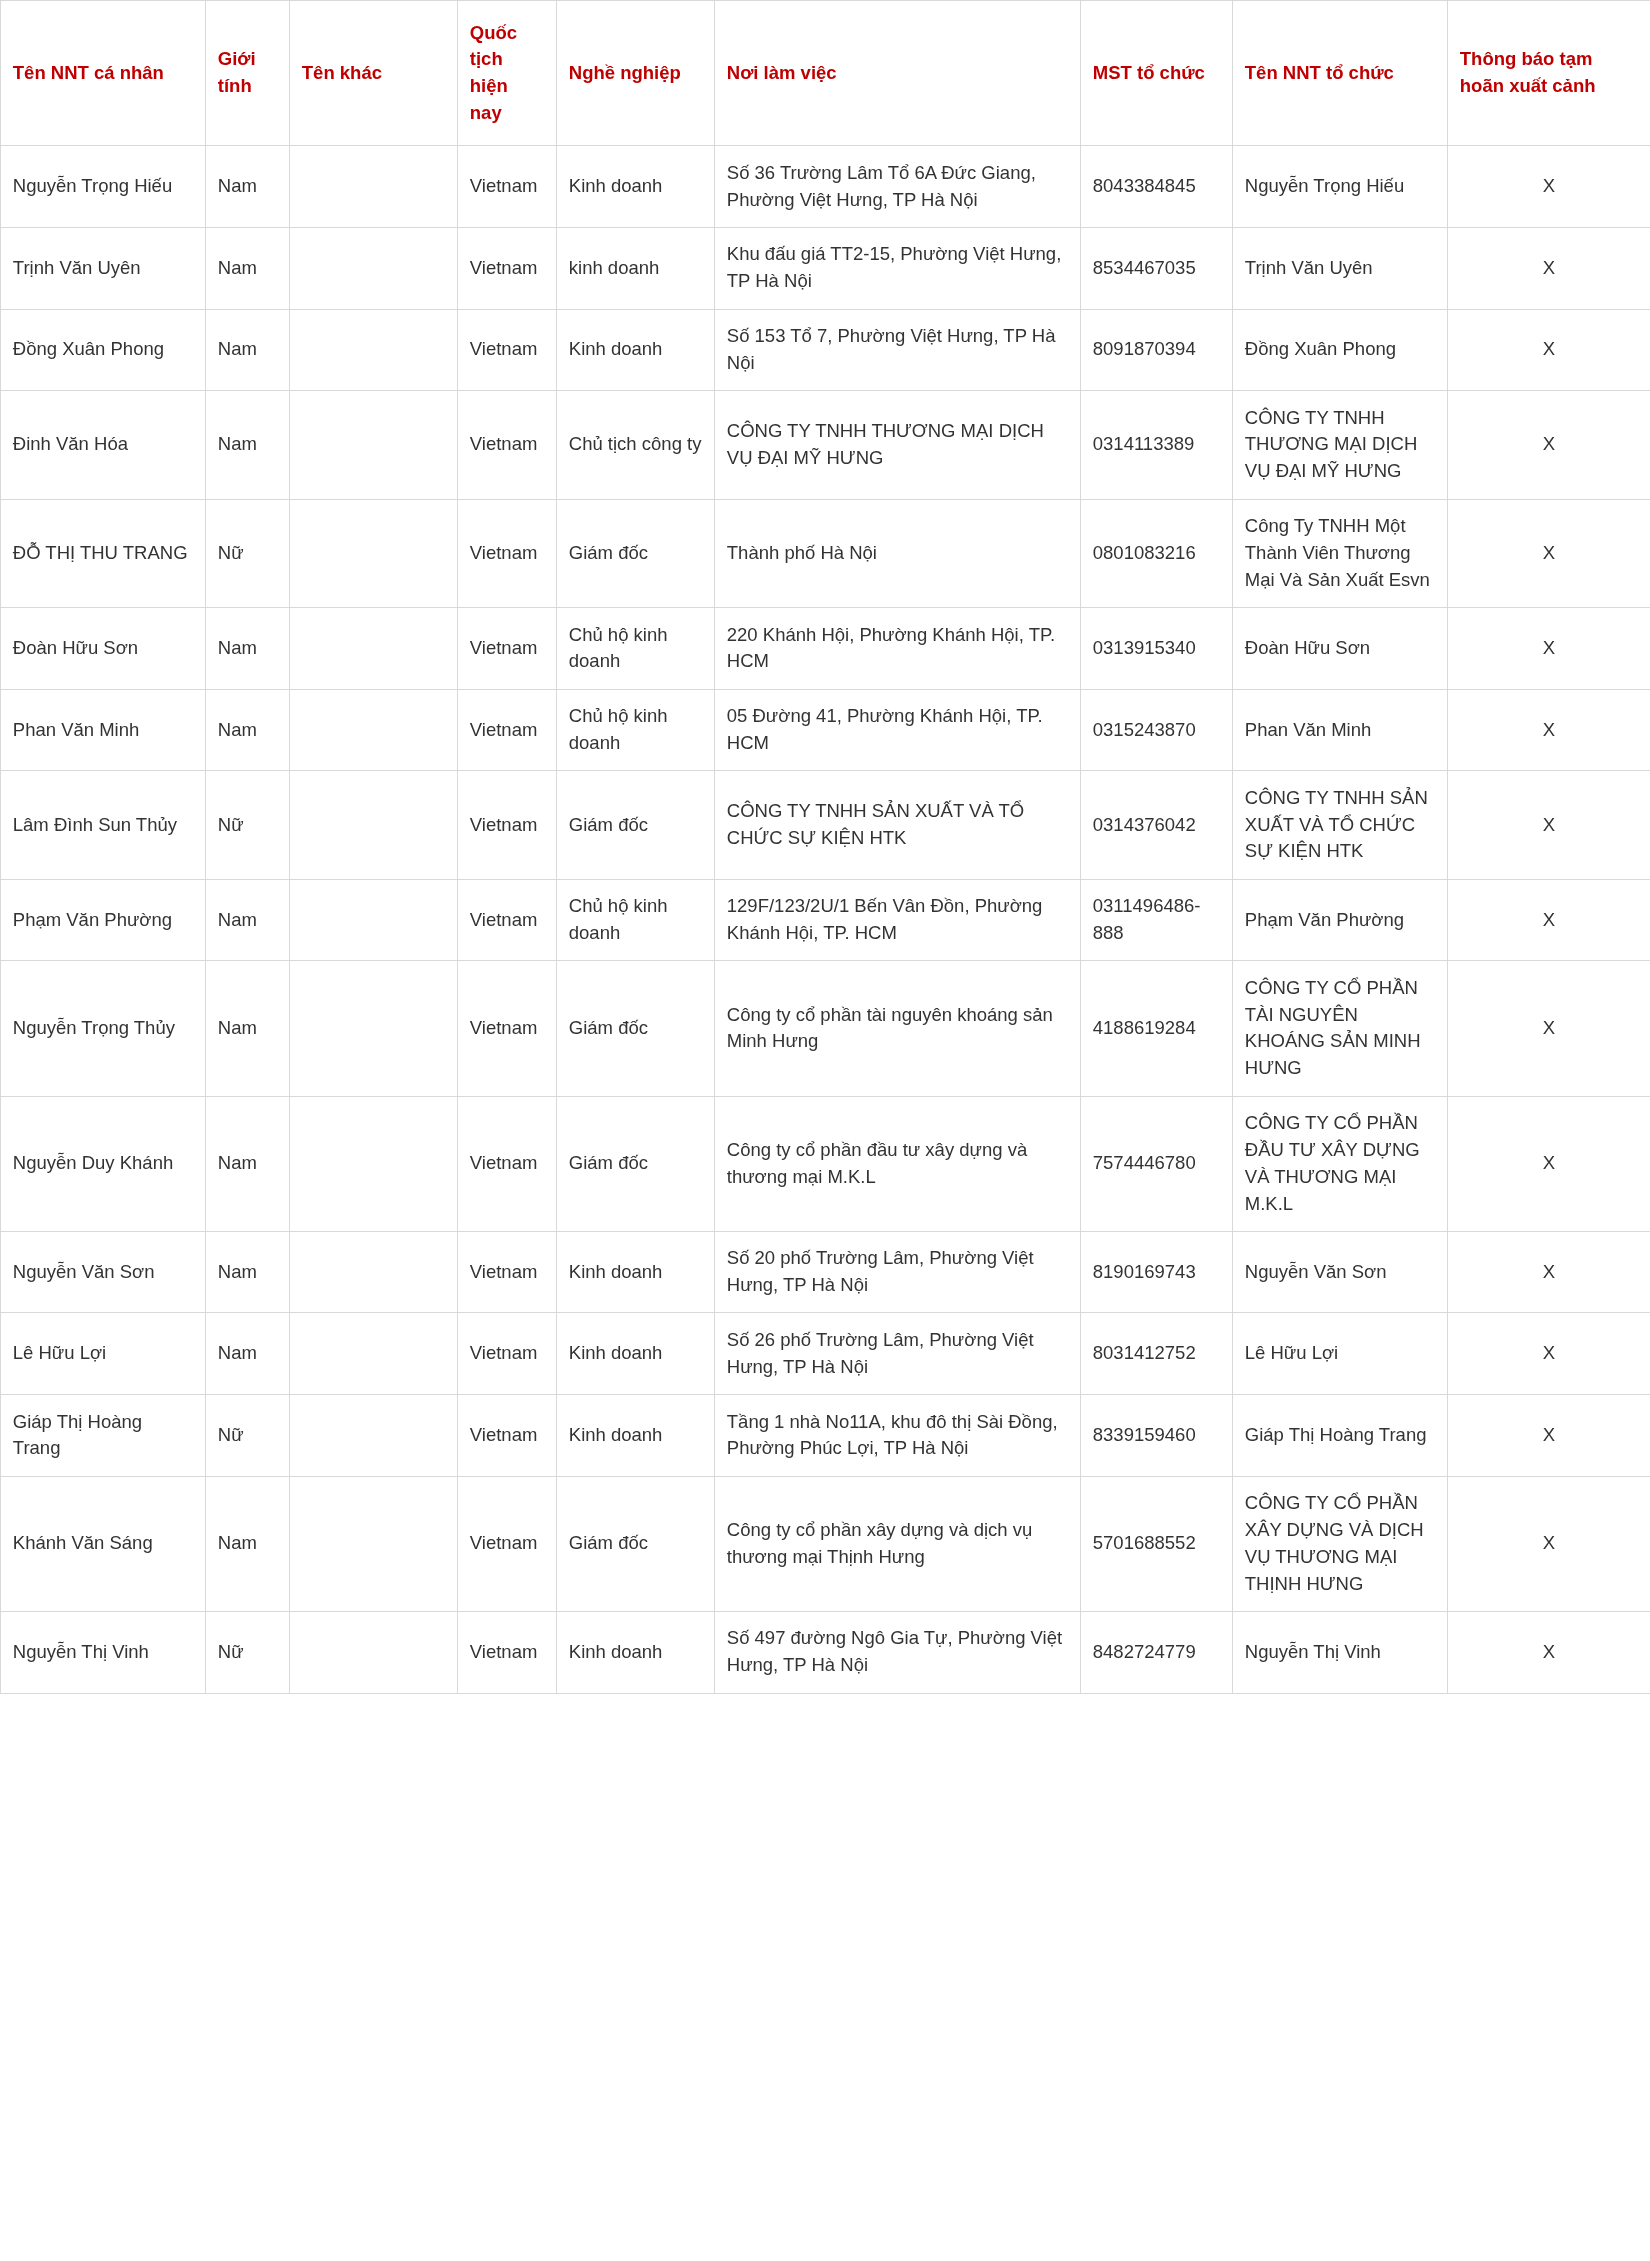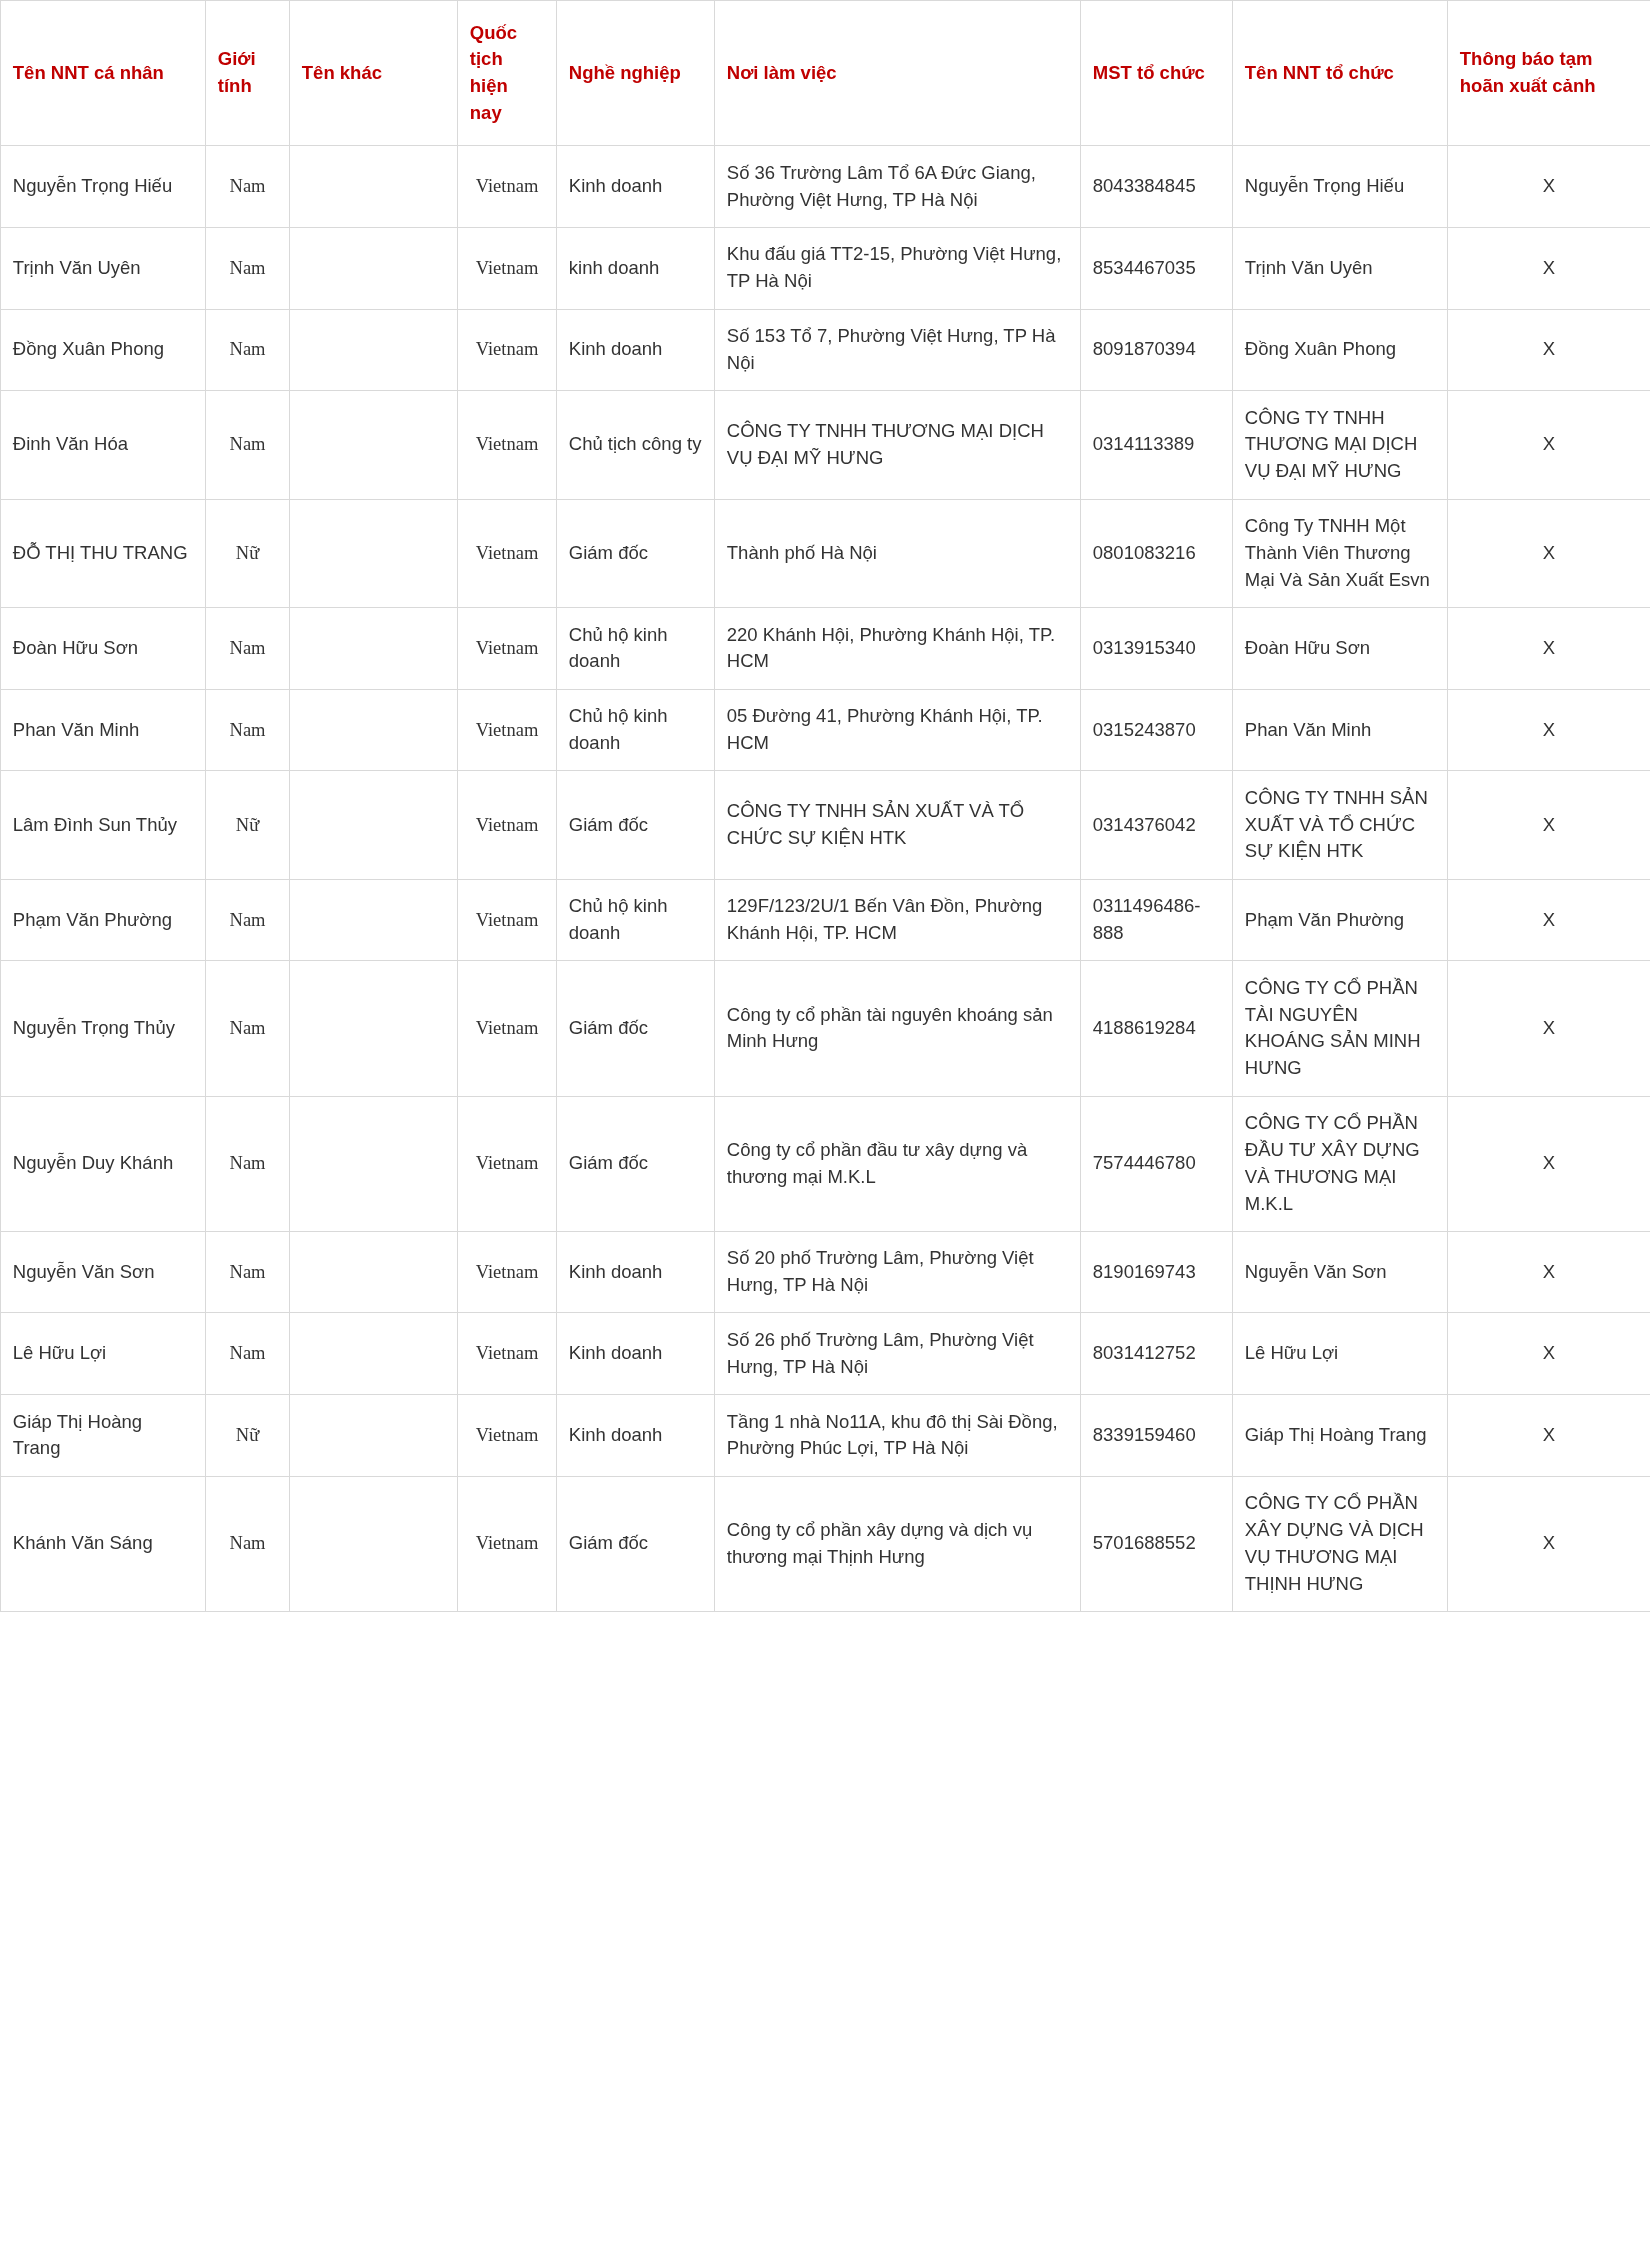--- a/index.html
+++ b/index.html
@@ -44,21 +44,21 @@
   col.c0 { width: 205px; }
   col.c1 { width: 84px; }
   col.c2 { width: 168px; }
   col.c3 { width: 99px; }
   col.c4 { width: 158px; }
   col.c5 { width: 366px; }
   col.c6 { width: 152px; }
   col.c7 { width: 215px; }
   col.c8 { width: 203px; }
 
-  td.center { text-align: center; font-family: Liberation Serif, serif; }
+  td.center { text-align: left; }
   td.name { text-align: left; }
   thead th.center-h { text-align: left; margin-top: 16px; }
 
   .mark {
     text-align: center;
   }
 </style>
 </head>
 <body>
 
@@ -247,16 +247,27 @@
           <td class="name">Khánh Văn Sáng</td>
           <td class="center">Nam</td>
           <td class="name"></td>
           <td class="center">Vietnam</td>
           <td class="name">Giám đốc</td>
           <td class="name">Công ty cổ phần xây dựng và dịch vụ thương mại Thịnh Hưng</td>
           <td class="name">5701688552</td>
           <td class="name">CÔNG TY CỔ PHẦN XÂY DỰNG VÀ DỊCH VỤ THƯƠNG MẠI THỊNH HƯNG</td>
           <td class="mark">X</td>
         </tr>
+        <tr>
+          <td class="name">Nguyễn Thị Vinh</td>
+          <td class="center">Nữ</td>
+          <td class="name"></td>
+          <td class="center">Vietnam</td>
+          <td class="name">Kinh doanh</td>
+          <td class="name">Số 497 đường Ngô Gia Tự, Phường Việt Hưng, TP Hà Nội</td>
+          <td class="name">8482724779</td>
+          <td class="name">Nguyễn Thị Vinh</td>
+          <td class="mark">X</td>
+        </tr>
       </tbody>
   </table>
 </div>
 
 
 </body></html>

